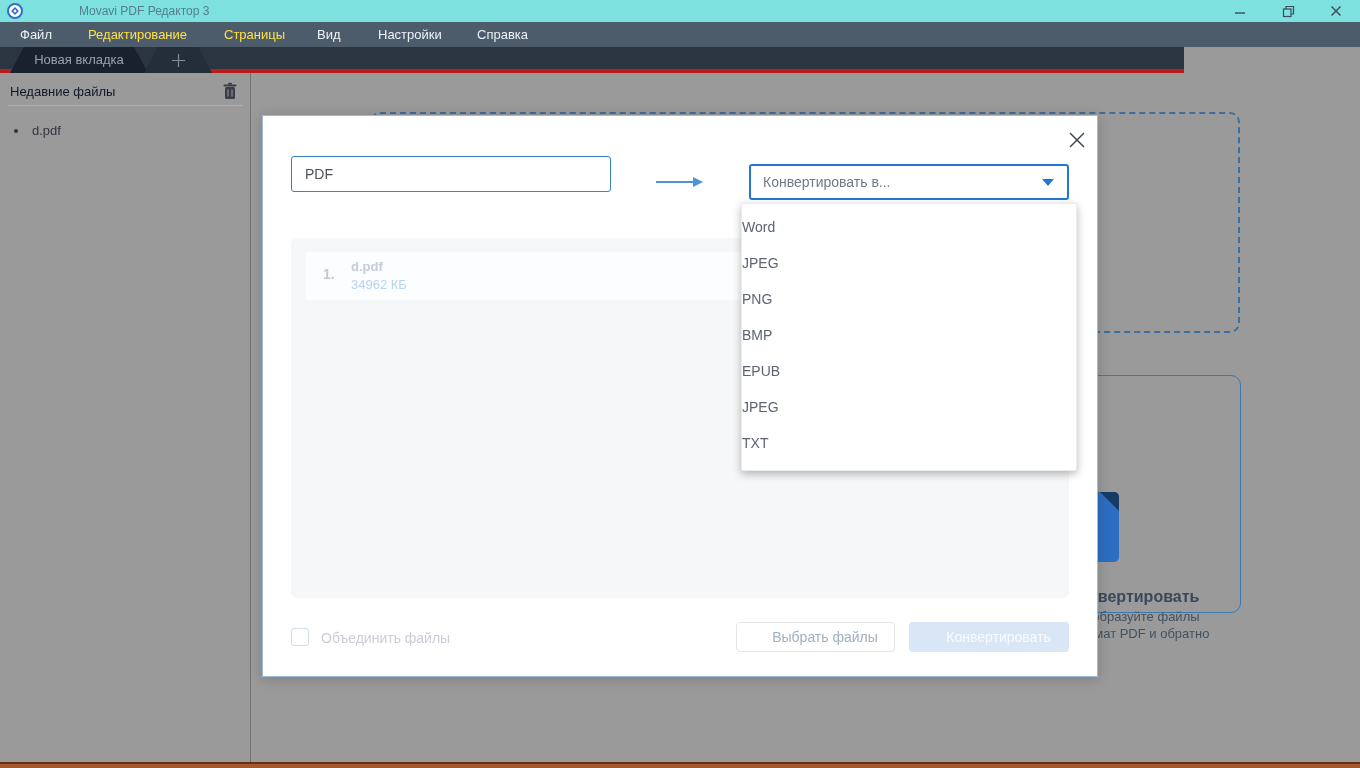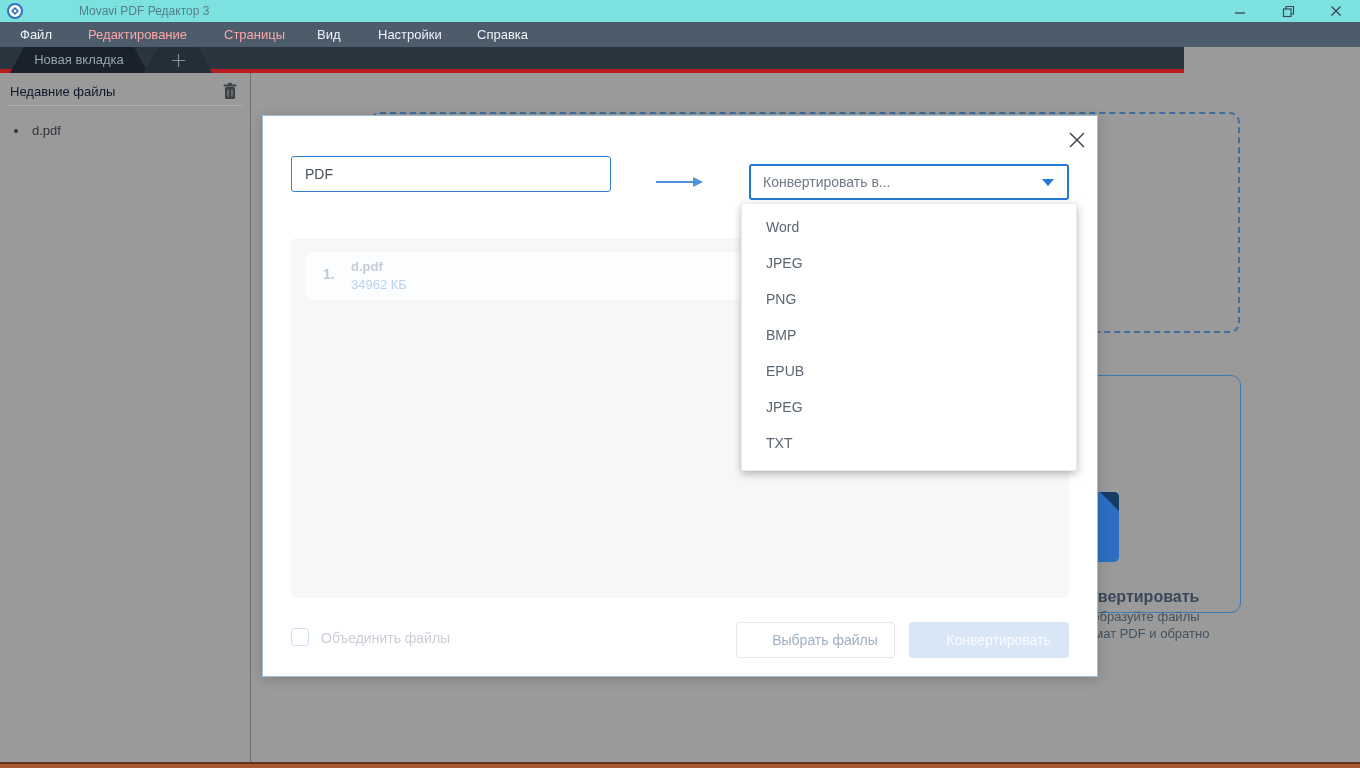--- a/index.html
+++ b/index.html
@@ -9,21 +9,21 @@
   
   .titlebar { position:absolute; left:0; top:0; width:1360px; height:22px; background:#7de1e0; display:flex; align-items:center;gap:47px; }
   .logo { margin-left:7px; width:16px; height:16px; }
   .title-text { margin-left:9px; font-size:12px; color:#53808c; }
   .win-controls { position:absolute; right:0; top:0; height:22px; display:flex; }
   .win-btn { width:48px; height:22px; display:flex; align-items:center; justify-content:center; }
 
   
   .menubar { position:absolute; left:0; top:22px; width:1360px; height:25px; background:#4d5c6b; }
   .menu-item { position:absolute; top:0; height:25px; line-height:25px; font-size:13px; color:#eef3f7; cursor:default; }
-  .menu-item.disabled { color:#fca5a5; }
+  .menu-item.disabled { color:#fde047; }
 
   
   .tabbar { position:absolute; left:0; top:47px; width:1184px; height:26px; background:#2a3540; border-bottom:4px solid #b91c1c; }
   .tab-active { position:absolute; left:0; top:0; width:158px; height:26px; background:#19222c;
     clip-path:polygon(10px 100%, 24px 0, 134px 0, 148px 100%);
     color:#97a2ac; font-size:13px; text-align:center; line-height:26px; }
   .tab-plus { position:absolute; left:144px; top:0; width:68px; height:26px; background:#232e39;
     clip-path:polygon(0 100%, 14px 0, 54px 0, 68px 100%);
     display:flex; align-items:center; justify-content:center; }
 
@@ -54,32 +54,32 @@
 
   .src-input { position:absolute; left:28px; top:40px; width:320px; height:36px; border:1px solid #3782cf; border-radius:3px; font-size:14px; color:#4b5157; padding-left:13px; font-family:"Liberation Sans", sans-serif; background:#fff; outline:none; }
   .arrow { position:absolute; left:393px; top:65px; width:38px; height:2px; background:#4e92dc; }
   .arrow::after { content:""; position:absolute; right:-9px; top:-4px; border-left:10px solid #4e92dc; border-top:5px solid transparent; border-bottom:5px solid transparent; }
 
   .combo { position:absolute; left:486px; top:48px; width:320px; height:36px; border:2px solid #2379d2; border-radius:3px; background:#fff; display:flex; align-items:center; cursor:pointer; }
   .combo-label { font-size:14px; color:#6f7a85; margin-left:12px; }
   .combo-caret { position:absolute; right:13px; top:13px; width:0; height:0; border-left:6px solid transparent; border-right:6px solid transparent; border-top:7px solid #1f78d6; }
 
   .dropdown { position:absolute; left:478px; top:87px; width:336px; height:268px; background:#fff; border:1px solid #ececec; border-radius:2px; box-shadow:0 3px 9px rgba(0,0,0,0.28); z-index:12; padding-top:5px; }
-  .dd-item { height:36px; line-height:36px; padding-left:24px; font-size:14px; color:#5b6571; cursor:pointer; }
+  .dd-item { height:36px; line-height:36px; font-size:14px; color:#5b6571; cursor:pointer; }
 
   .file-area { position:absolute; left:28px; top:122px; width:778px; height:360px; background:#f6f7f9; border-radius:6px; }
   .file-card { position:absolute; left:15px; top:14px; width:748px; height:48px; background:#fcfdfe; border-radius:4px; }
   .file-num { position:absolute; left:17px; top:14px; font-size:14px; font-weight:bold; color:#c2c8d2; }
   .file-name { position:absolute; left:45px; top:7px; font-size:13px; font-weight:bold; color:#c6ccd5; }
   .file-size { position:absolute; left:45px; top:25px; font-size:13px; color:#b7d3f0; }
 
   .merge-check { position:absolute; left:28px; top:512px; width:18px; height:18px; border:1px solid #cfe0f0; border-radius:3px; background:#fff; cursor:pointer; }
   .merge-label { position:absolute; left:58px; top:514px; font-size:14px; color:#c9ced6; }
 
-  .btn { position:absolute; top:506px; height:36px; border-radius:4px; font-size:14px; display:flex; align-items:center; justify-content:center; cursor:pointer; font-family:"Liberation Sans", sans-serif;padding-left:19px; }
+  .btn { position:absolute; top:506px; height:30px; border-radius:4px; font-size:14px; display:flex; align-items:center; justify-content:center; cursor:pointer; font-family:"Liberation Sans", sans-serif;padding-left:19px; }
   .btn-choose { left:473px; width:159px; background:#fff; border:1px solid #e4e7ea; color:#9fb0c2; }
   .btn-convert { left:646px; width:160px; background:#d8e6f5; border:none; color:#f8fbff; }
 
   
   .bottomstrip { position:absolute; left:0; bottom:0; width:1360px; height:6px; background:#a3582d; border-top:2px solid #64331b; }
 </style>
 </head>
 <body>
 
 <div class="titlebar">

